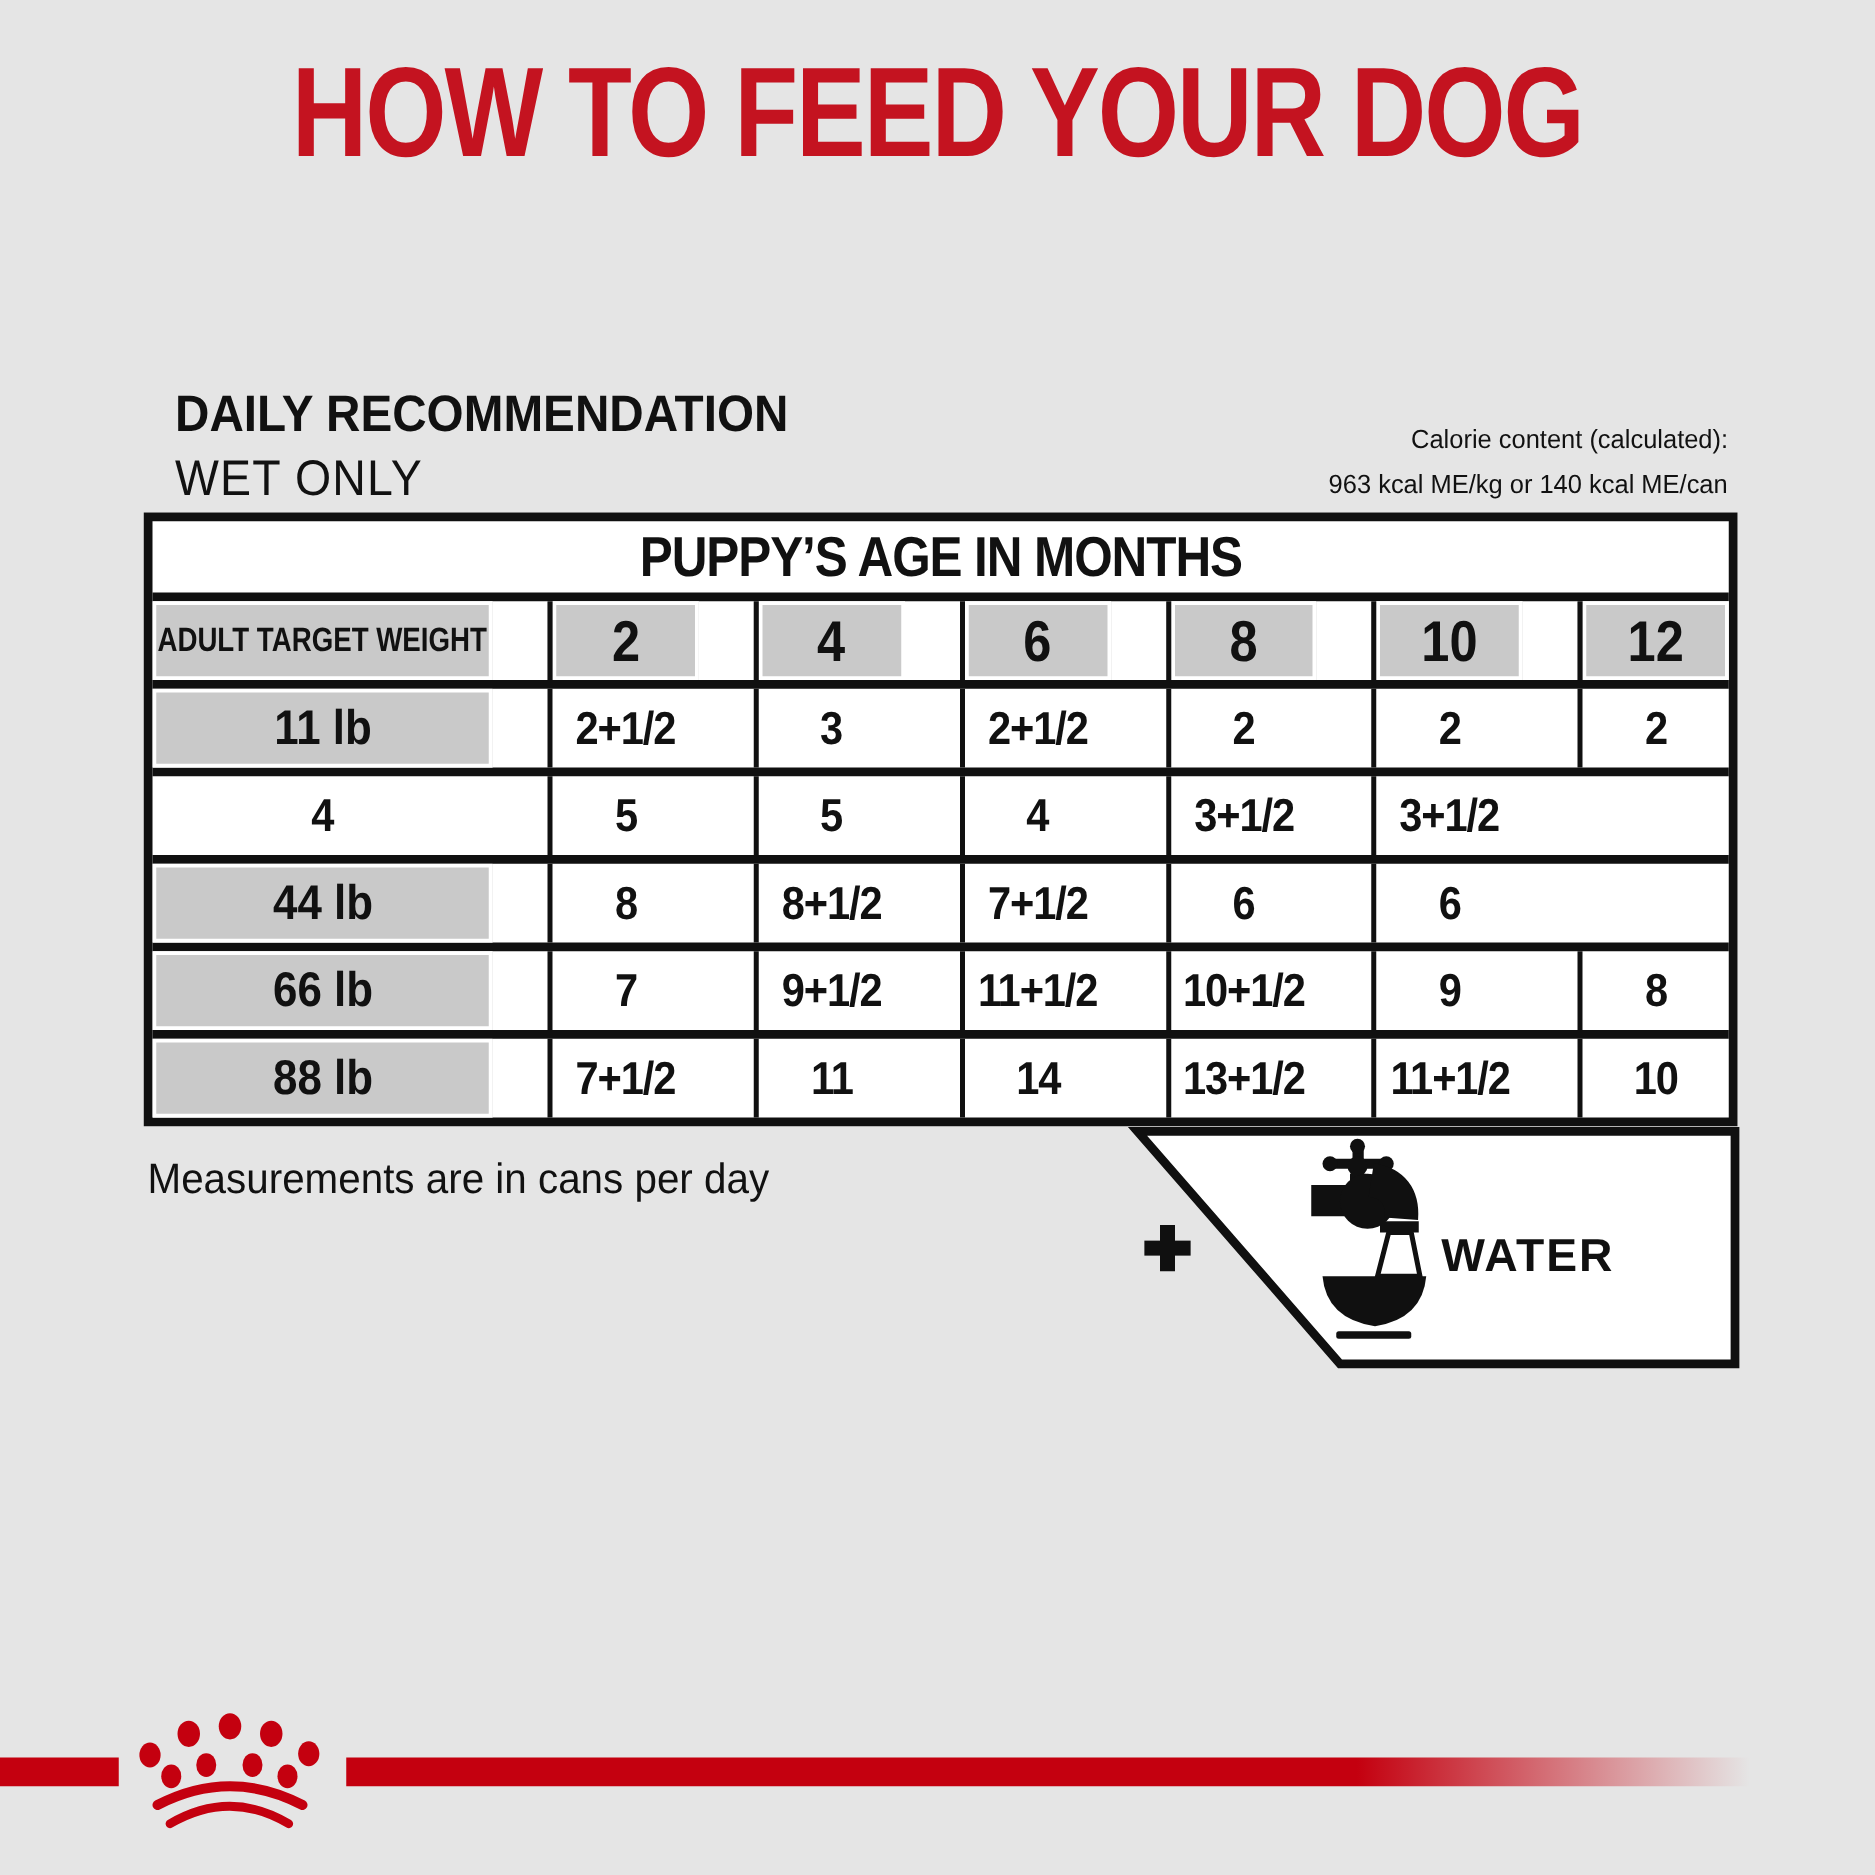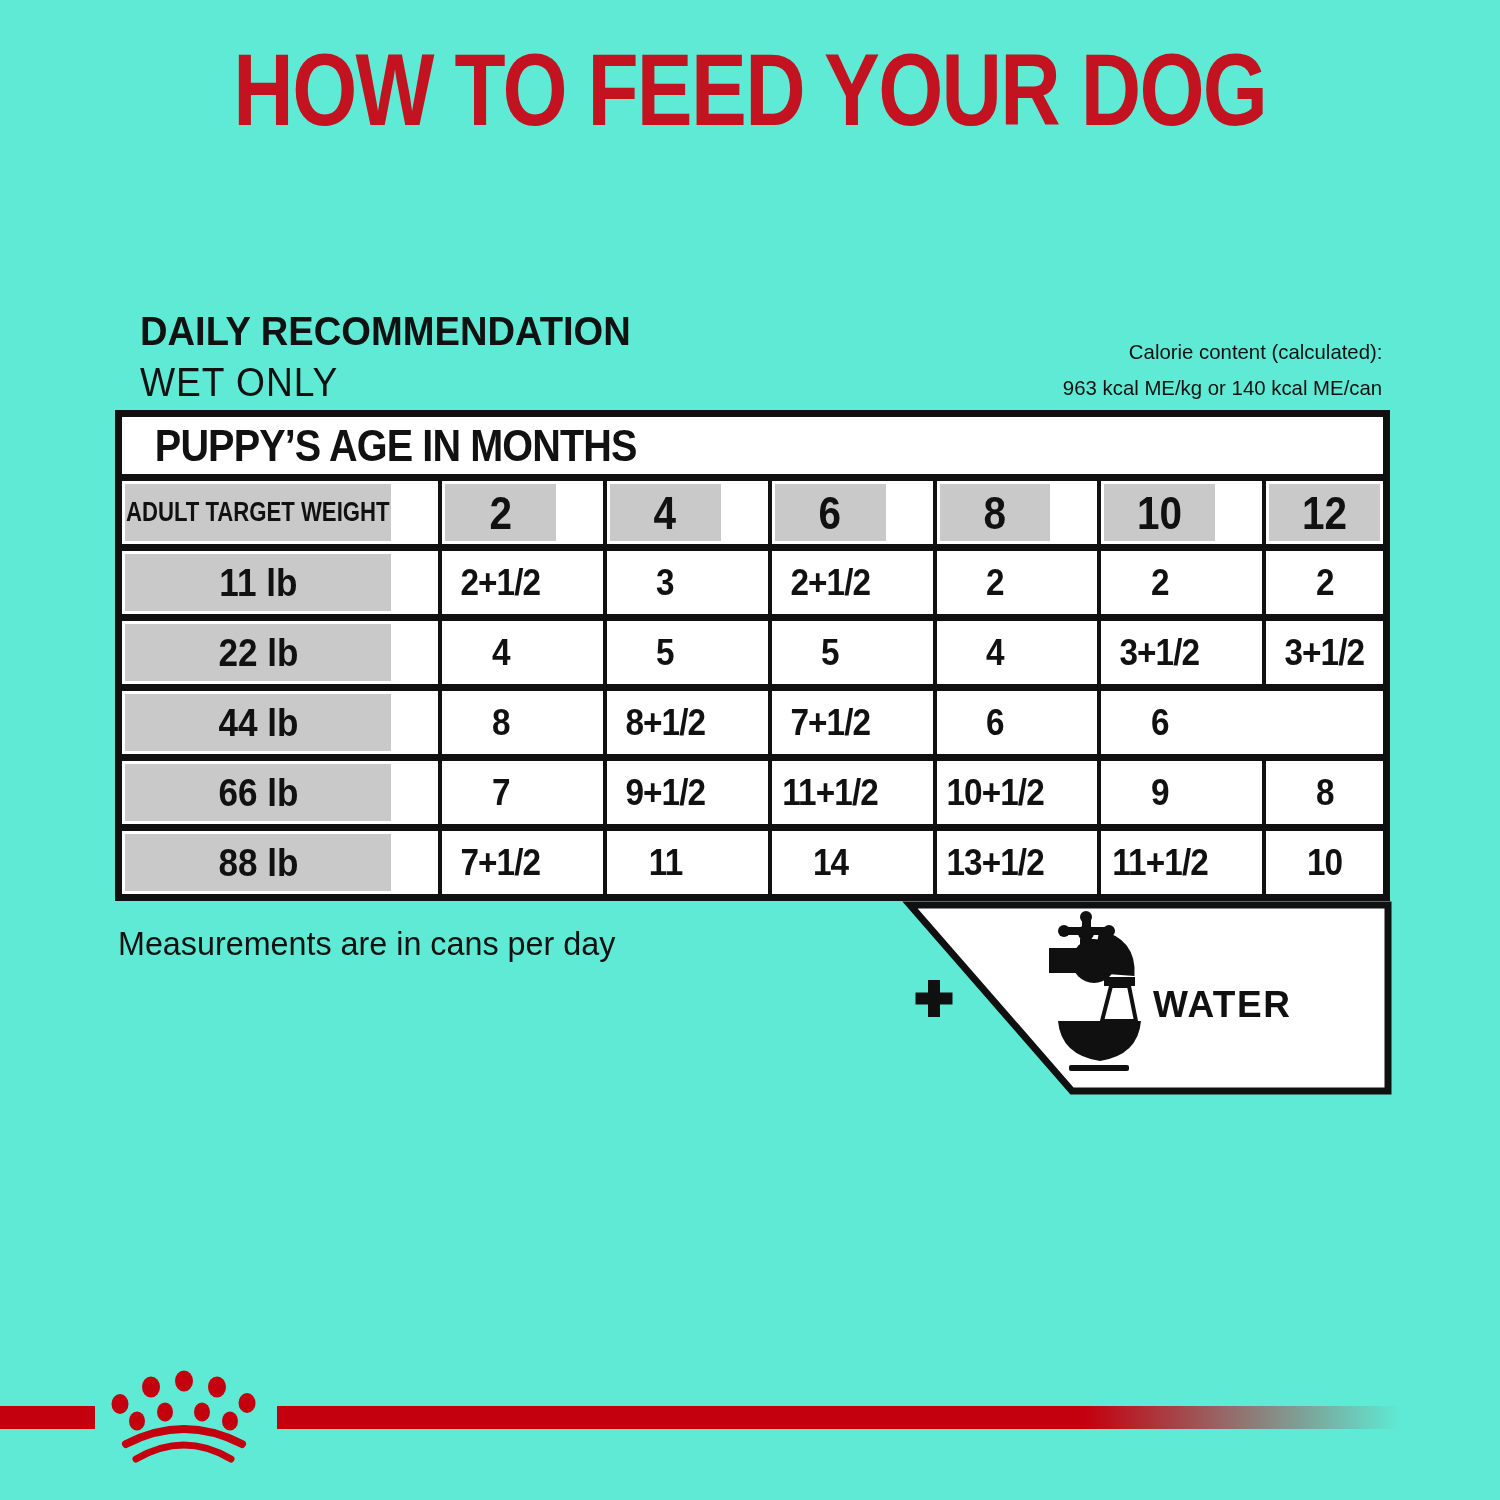--- a/index.html
+++ b/index.html
@@ -1,17 +1,17 @@
 <!DOCTYPE html>
 <html><head>
 <meta charset="utf-8">
 <style>
   html,body{margin:0;padding:0;background:#ffffff;}
   #stage{
-    position:relative;width:1500px;height:1500px;background:#5eead4;overflow:hidden;
+    position:relative;width:1500px;height:1500px;background:#e5e5e5;overflow:hidden;
     font-family:"Liberation Sans", sans-serif;color:#111;
   }
   
   .main-title{
     position:absolute;top:32px;left:0;width:1500px;text-align:center;
     font-size:102px;font-weight:700;letter-spacing:-2px;color:var(--brand-red,#C41320);
     white-space:nowrap;
   }
   .main-title>span{display:inline-block;transform:scaleX(0.82);transform-origin:center;}
   
@@ -22,21 +22,21 @@
     position:absolute;right:118px;top:334px;text-align:right;font-size:21px;line-height:36px;white-space:nowrap;
   }
   .cal-block>div{display:block;}
   .cal-block span{display:inline-block;transform:scaleX(0.97);transform-origin:right;}
   
   .feed-table{
     position:absolute;left:115px;top:410px;width:1261px;
     border:7px solid #101010;background:#fff;
   }
   .t-title{
-    height:57px;border-bottom:7px solid #101010;display:flex;align-items:center;justify-content:flex-start;
+    height:57px;border-bottom:7px solid #101010;display:flex;align-items:center;justify-content:center;
   }
   .t-title>span{font-size:45px;font-weight:700;display:inline-block;transform:scaleX(0.88);letter-spacing:-1px;}
   .t-row{display:grid;grid-template-columns:272px repeat(6,1fr);height:63px;gap:44px;}
   .t-row + .t-row{border-top:7px solid #101010;}
   .cell{
     display:flex;align-items:center;justify-content:center;border-left:4px solid #101010;overflow:hidden;
   }
   .cell:first-child{border-left:none;}
   .gray{background:var(--table-gray,#C9C9C9);box-shadow:inset 0 0 0 3px #ffffff;}
   .head-label{font-size:27px;font-weight:700;display:inline-block;transform:scaleX(0.82);white-space:nowrap;}
@@ -120,23 +120,20 @@
             <span class="val">2</span>
           </div>
           <div class="cell">
             <span class="val">2</span>
           </div>
           <div class="cell">
             <span class="val">2</span>
           </div>
         </div>
         <div class="t-row">
-          <div class="cell gray">
-            <span class="w-label">22 lb</span>
-          </div>
           <div class="cell">
             <span class="val">4</span>
           </div>
           <div class="cell">
             <span class="val">5</span>
           </div>
           <div class="cell">
             <span class="val">5</span>
           </div>
           <div class="cell">

